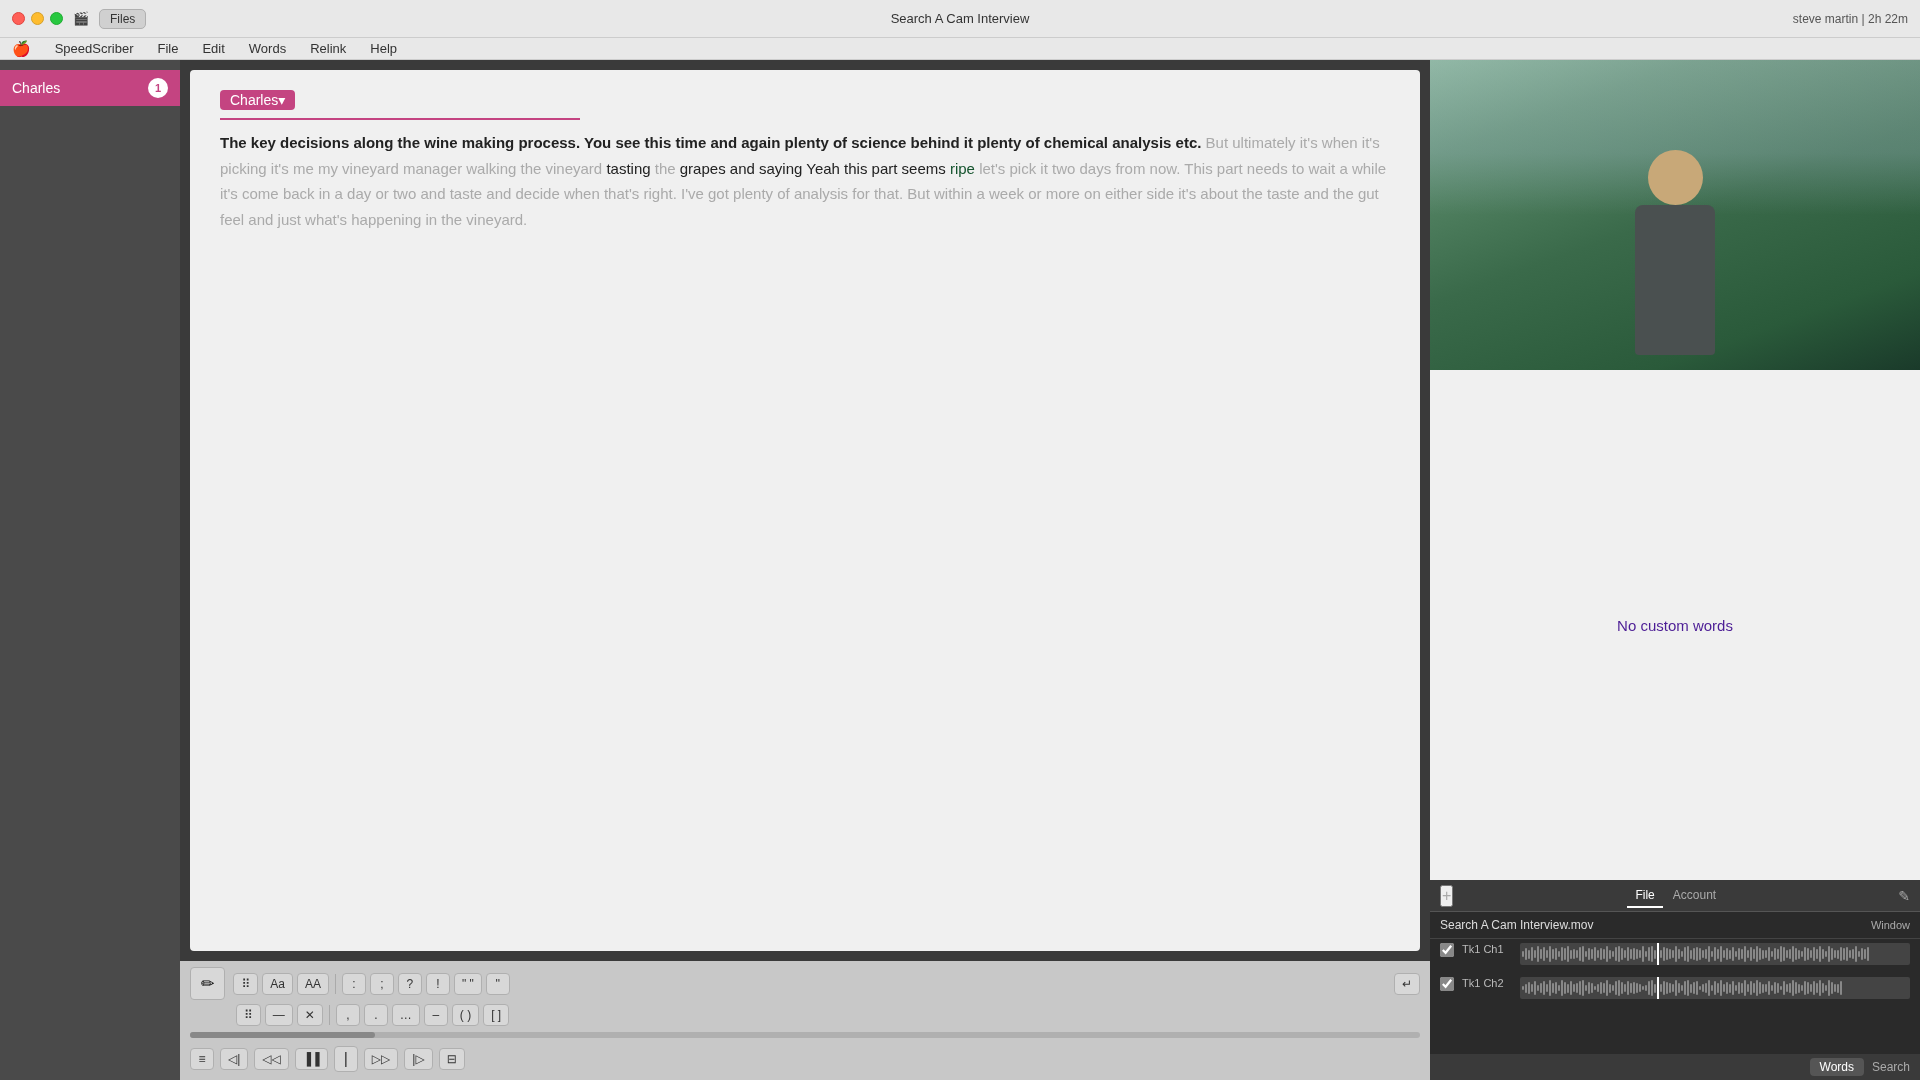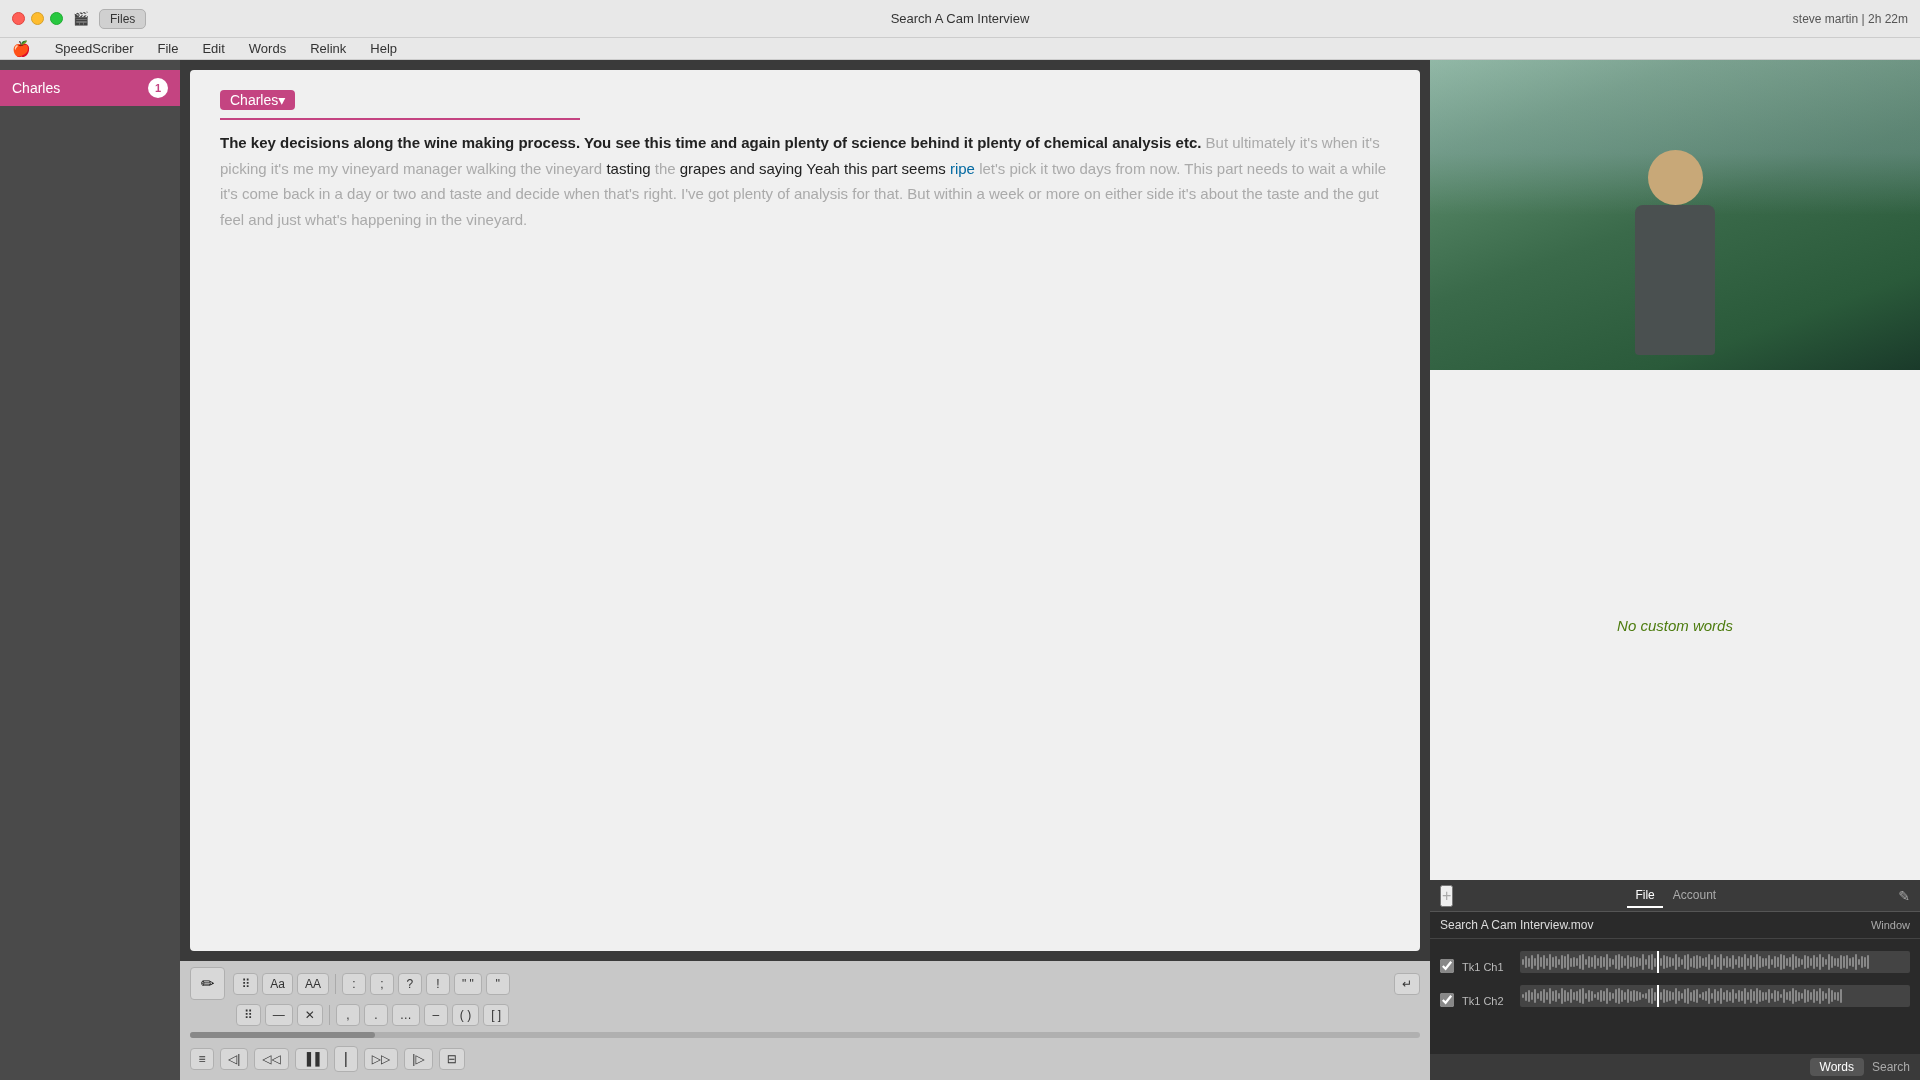--- a/index.html
+++ b/index.html
@@ -162,21 +162,21 @@
       width: 360px;
       margin-bottom: 10px;
     }
     .transcript-text {
       font-size: 15px;
       line-height: 1.7;
       color: #333;
     }
     .text-normal { color: #222; font-weight: 500; }
     .text-faded { color: #aaa; }
-    .text-highlight { color: #0369a1; }
+    .text-highlight { color: #14532d; }
     .text-bold { font-weight: 600; color: #222; }
 
     
     .bottom-toolbar {
       background: #c8c8c8;
       padding: 6px 10px;
       display: flex;
       flex-direction: column;
       gap: 4px;
       flex-shrink: 0;
@@ -288,23 +288,22 @@
 
     
     .custom-words-panel {
       flex: 1;
       background: #f0f0f0;
       display: flex;
       align-items: center;
       justify-content: center;
     }
     .no-custom-words {
-      color: #4d7c0f;
+      color: #4c1d95;
       font-size: 15px;
-      font-style: italic;
     }
 
     
     .right-bottom {
       height: 200px;
       background: #2a2a2a;
       display: flex;
       flex-direction: column;
     }
     .right-bottom-tabs {
@@ -344,21 +343,21 @@
     }
     .audio-tracks {
       flex: 1;
       padding: 4px 10px;
       display: flex;
       flex-direction: column;
       gap: 4px;
     }
     .audio-track {
       display: flex;
-      align-items: flex-end;
+      align-items: flex-start;
       gap: 8px;
       height: 30px;
     }
     .track-checkbox {
       width: 14px;
       height: 14px;
       accent-color: #888;
       cursor: pointer;
     }
     .track-label {

